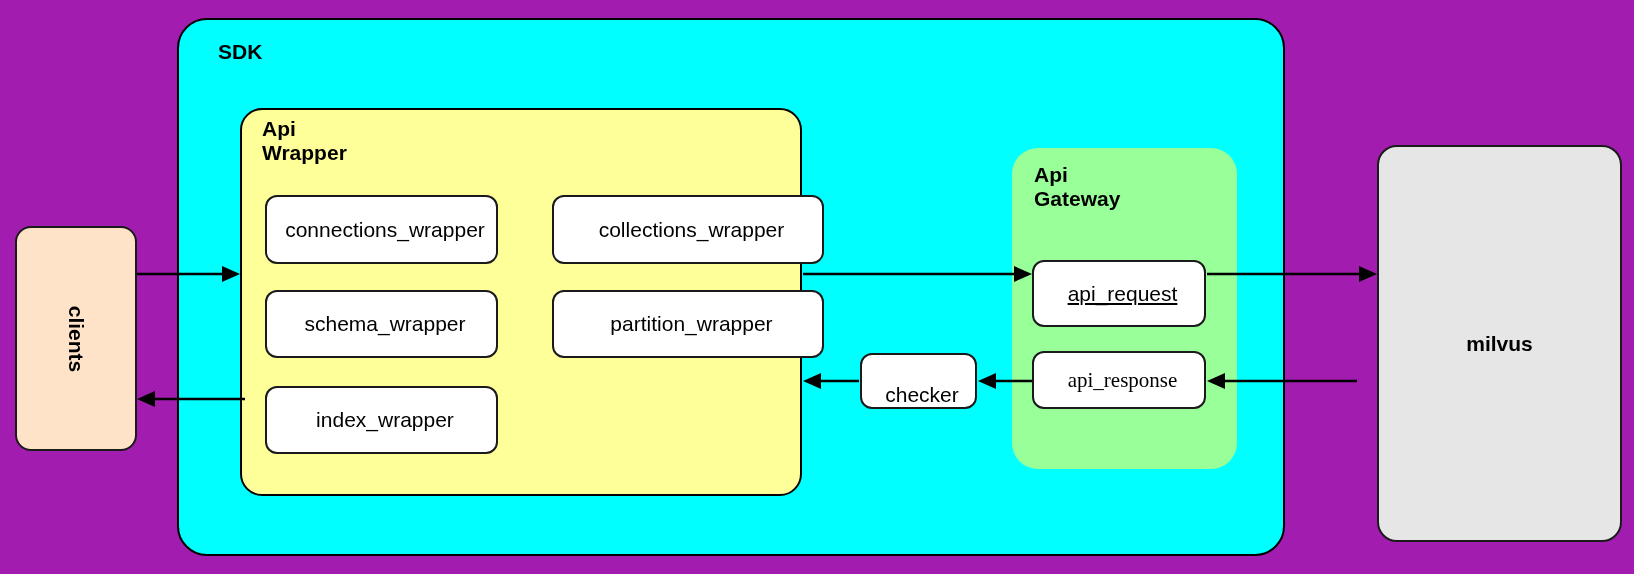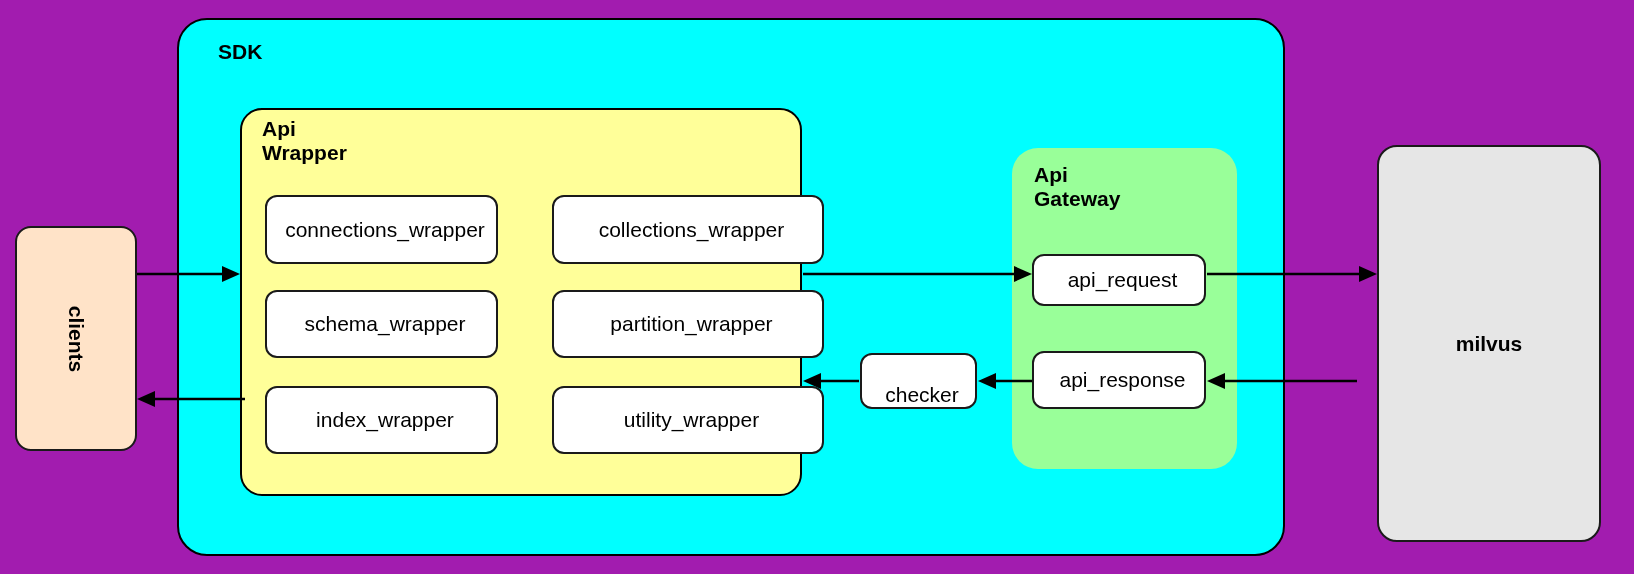--- a/index.html
+++ b/index.html
@@ -104,22 +104,22 @@
 
   
   .w-c1 { left: 265px; width: 233px; }
   .w-c2 { left: 552px; width: 272px; }
   .w-r1 { top: 195px; height: 69px; }
   .w-r2 { top: 290px; height: 68px; }
   .w-r3 { top: 386px; height: 68px; }
 
   
   .g-node { left: 1032px; width: 174px; }
-  .g-r1 { top: 254px; height: 52px; }
-  .g-r2 { top: 351px; height: 58px; }
+  .g-r1 { top: 260px; height: 67px; text-decoration: underline; }
+  .g-r2 { top: 351px; height: 58px; font-family: Liberation Serif, serif; }
 
   
   .checker-box {
     left: 860px;
     top: 353px;
     width: 117px;
     height: 56px;
     align-items: flex-end;
   }
 
@@ -137,21 +137,21 @@
     font-size: 21px;
     font-weight: bold;
     color: #000000;
     transform: rotate(90deg);
     white-space: nowrap;
   }
 
   .milvus-box {
     left: 1377px;
     top: 145px;
-    width: 224px;
+    width: 245px;
     height: 397px;
     background: #e6e6e6;
     border: 2px solid #1a1a1a;
     border-radius: 20px;
     font-size: 21px;
     font-weight: bold;
     color: #000000;
   }
 
   
@@ -187,23 +187,20 @@
   </div>
   <div class="box node w-c2 w-r2">
     <span>partition_wrapper</span>
   </div>
   <div class="box node w-c1 w-r2">
     <span>schema_wrapper</span>
   </div>
   <div class="box node w-c1 w-r3">
     <span>index_wrapper</span>
   </div>
-  <div class="box node w-c2 w-r3">
-    <span>utility_wrapper</span>
-  </div>
 
   <div class="box apigateway-box"></div>
   <div class="apigateway-label">Api
 Gateway</div>
 
   <div class="box node g-node g-r1">
     <span>api_request</span>
   </div>
   <div class="box node g-node g-r2">
     <span>api_response</span>

